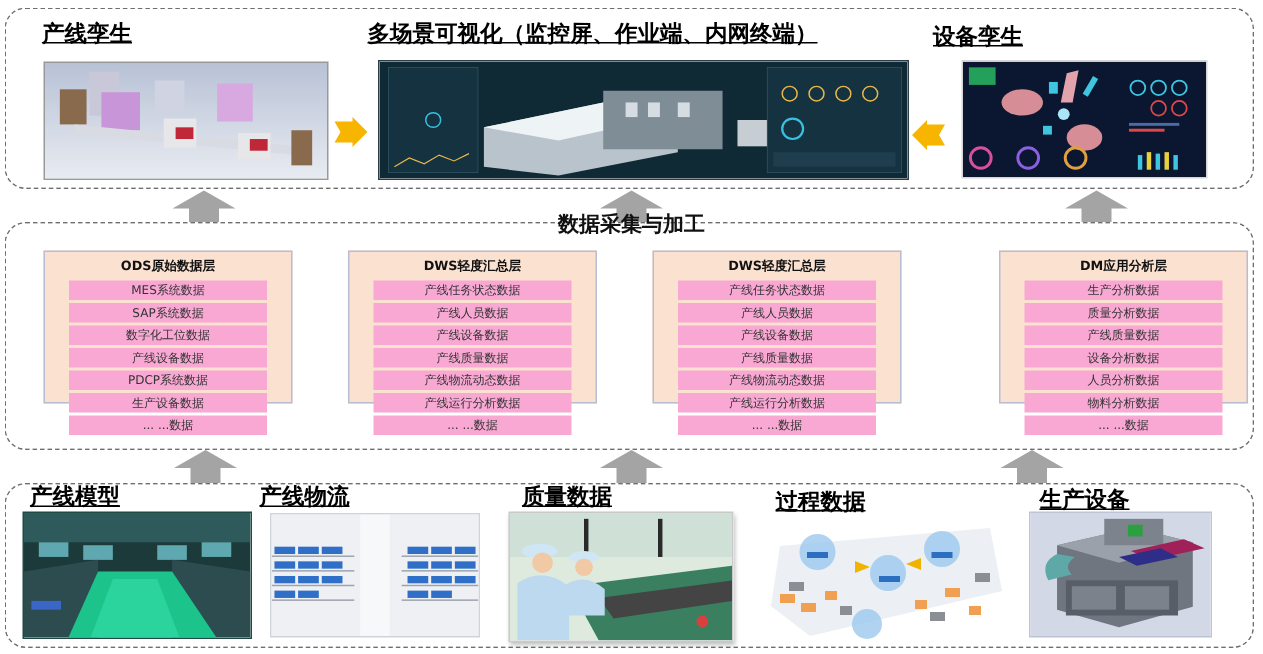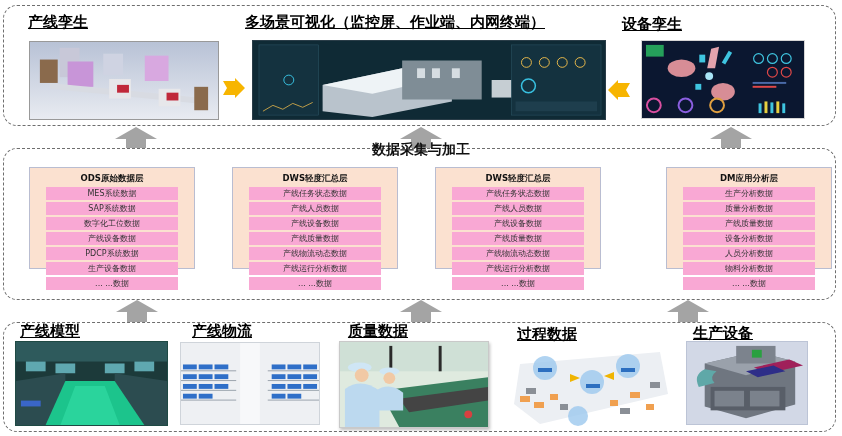--- a/index.html
+++ b/index.html
@@ -238,21 +238,21 @@
     <div class="stem"></div>
   </div>
 <div class="up-arrow" style="left:667px; top:300px;">
     <div class="head"></div>
     <div class="stem"></div>
   </div>
 
 <div class="panel panel-bot"></div>
 
 <div class="title" style="left:20px; width:140px; top:322px;">产线模型</div>
-<div class="title" style="left:192px; width:140px; top:322px;">产线物流</div>
+<div class="title" style="left:173px; width:140px; top:322px;">产线物流</div>
 <div class="title" style="left:348px; width:140px; top:322px;">质量数据</div>
 <div class="title" style="left:517px; width:150px; top:325px;">过程数据</div>
 <div class="title" style="left:693px; width:150px; top:324px;">生产设备</div>
 
 <div class="img" style="left:15px; top:341px; width:153px; height:85px; border-color:#1f4a44;">
   <svg viewBox="0 0 153 85" preserveAspectRatio="none">
     <rect width="153" height="85" fill="#1c3a3a"></rect>
     <rect x="0" y="0" width="153" height="20" fill="#2e5a5c"></rect>
     <rect x="10" y="20" width="20" height="10" fill="#5fa8b0"></rect>
     <rect x="40" y="22" width="20" height="10" fill="#5fa8b0"></rect>

